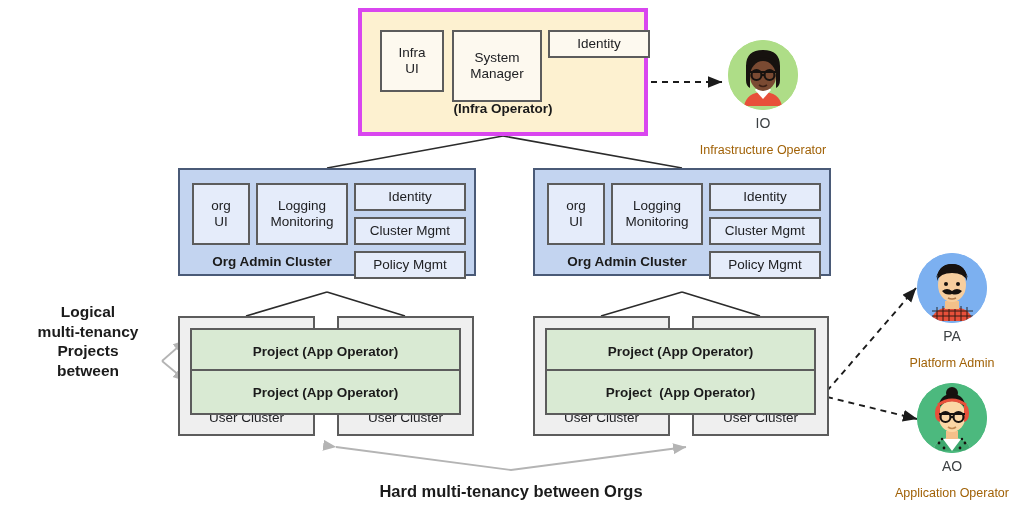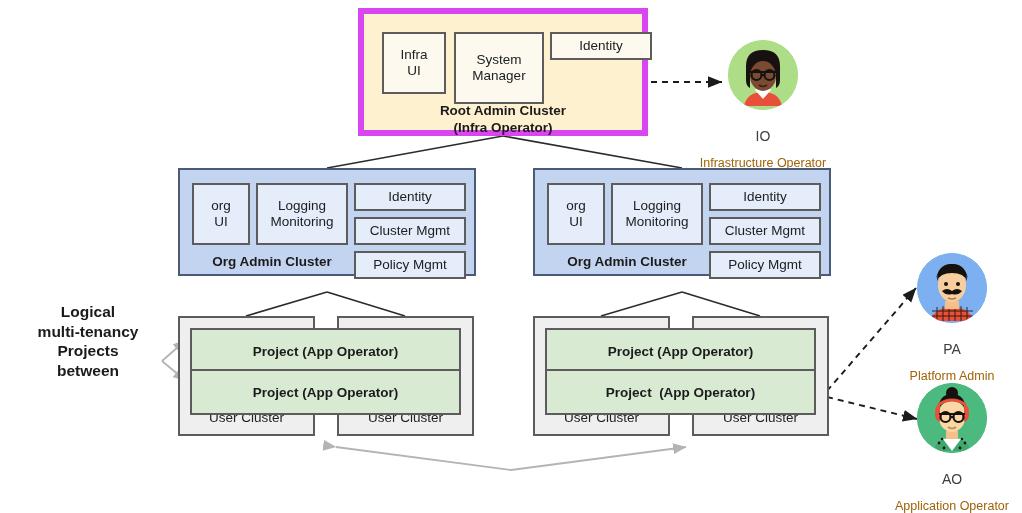--- a/index.html
+++ b/index.html
@@ -7,21 +7,21 @@
        font-family:"Liberation Sans","DejaVu Sans",sans-serif;
        color:#202124;-webkit-font-smoothing:antialiased;}
   #canvas{position:relative;width:1022px;height:513px;}
   svg.lines{position:absolute;left:0;top:0;width:1022px;height:513px;pointer-events:none;}
 
   .box{position:absolute;box-sizing:border-box;display:flex;align-items:center;
        justify-content:center;text-align:center;line-height:1.12;}
 
   
   .root-cluster{left:358px;top:8px;width:290px;height:128px;
-       background:#fdf1d0;border:6px solid #d946ef;z-index:2;display:block;}
+       background:#fdf1d0;border:4px solid #d946ef;z-index:2;display:block;}
   .root-title{position:absolute;left:0;right:0;top:88px;font-weight:bold;font-size:13.5px;
        line-height:1.28;color:#1b1b1b;text-align:center;}
   .sub-yellow{position:absolute;box-sizing:border-box;background:#fdf9ef;
        border:2px solid #5c5c5c;display:flex;align-items:center;justify-content:center;
        text-align:center;font-size:13.5px;line-height:1.15;color:#202124;}
 
   
   .org-cluster{width:298px;height:108px;background:#c3d4f0;border:2px solid #4a5a77;
        top:168px;z-index:2;display:block;position:absolute;box-sizing:border-box;}
   .org-cluster.left{left:178px;}
@@ -40,21 +40,21 @@
 
   
   .project{position:absolute;box-sizing:border-box;height:46px;background:#d9ead3;
        border:2px solid #5c5c5c;display:flex;align-items:center;justify-content:center;
        font-weight:bold;font-size:13.5px;color:#1b1b1b;z-index:3;white-space:pre;}
 
   
   .persona{position:absolute;width:150px;text-align:center;}
   .avatar{width:70px;height:70px;border-radius:50%;margin:0 auto;position:relative;
           overflow:hidden;}
-  .p-abbr{font-size:14px;color:#3c4043;margin-top:18px;}
+  .p-abbr{font-size:14px;color:#3c4043;margin-top:5px;}
   .p-role{font-size:12.5px;color:#a16207;margin-top:12px;}
 
   
   .left-caption{position:absolute;left:14px;top:302px;width:148px;text-align:center;
        font-weight:bold;font-size:15.5px;line-height:1.27;color:#1b1b1b;}
   
   .bottom-caption{position:absolute;left:0;width:1022px;top:482px;text-align:center;
        font-weight:bold;font-size:16.5px;color:#1b1b1b;}
 </style>
 </head>
@@ -115,21 +115,20 @@
       <span>UI</span>
     </div>
     <div class="sub-yellow" style="left:90px;top:18px;width:90px;height:72px;flex-direction:column;">
       <span>System</span>
       <span>Manager</span>
     </div>
     <div class="sub-yellow" style="left:186px;top:18px;width:102px;height:28px;">
       <span>Identity</span>
     </div>
     <div class="root-title">
-      <div>Root Admin Cluster</div>
       <div>(Infra Operator)</div>
     </div>
   </div>
 
   <div class="org-cluster left">
     <div class="sub-blue" style="left:12px;top:13px;width:58px;height:62px;flex-direction:column;">
       <span>org</span>
       <span>UI</span>
     </div>
     <div class="sub-blue" style="left:76px;top:13px;width:92px;height:62px;flex-direction:column;">
@@ -262,14 +261,15 @@
     <div class="p-role">Application Operator</div>
   </div>
 
   <div class="left-caption">
     <div>Logical</div>
     <div>multi-tenancy</div>
     <div>Projects</div>
     <div>between</div>
   </div>
 
+  <div class="bottom-caption">Hard multi-tenancy between Orgs</div>
 
 </div>
 
 </body></html>

